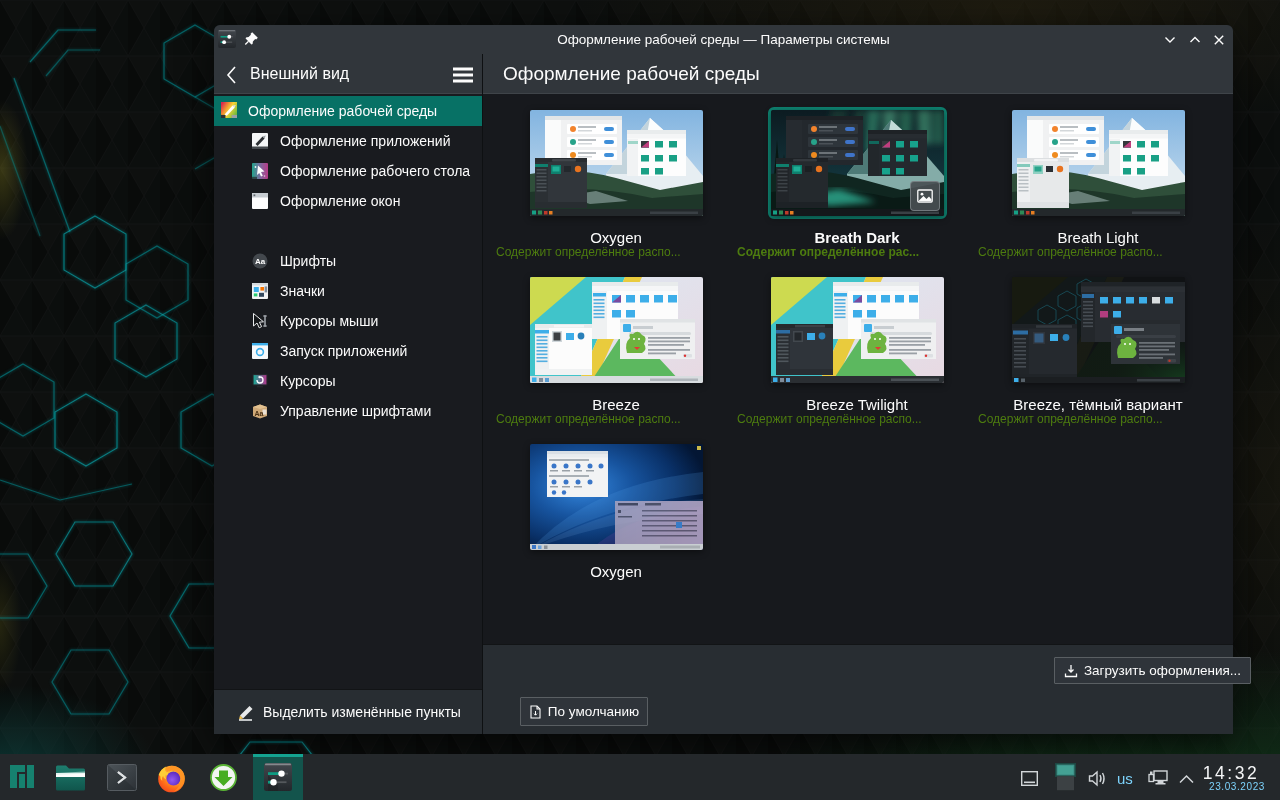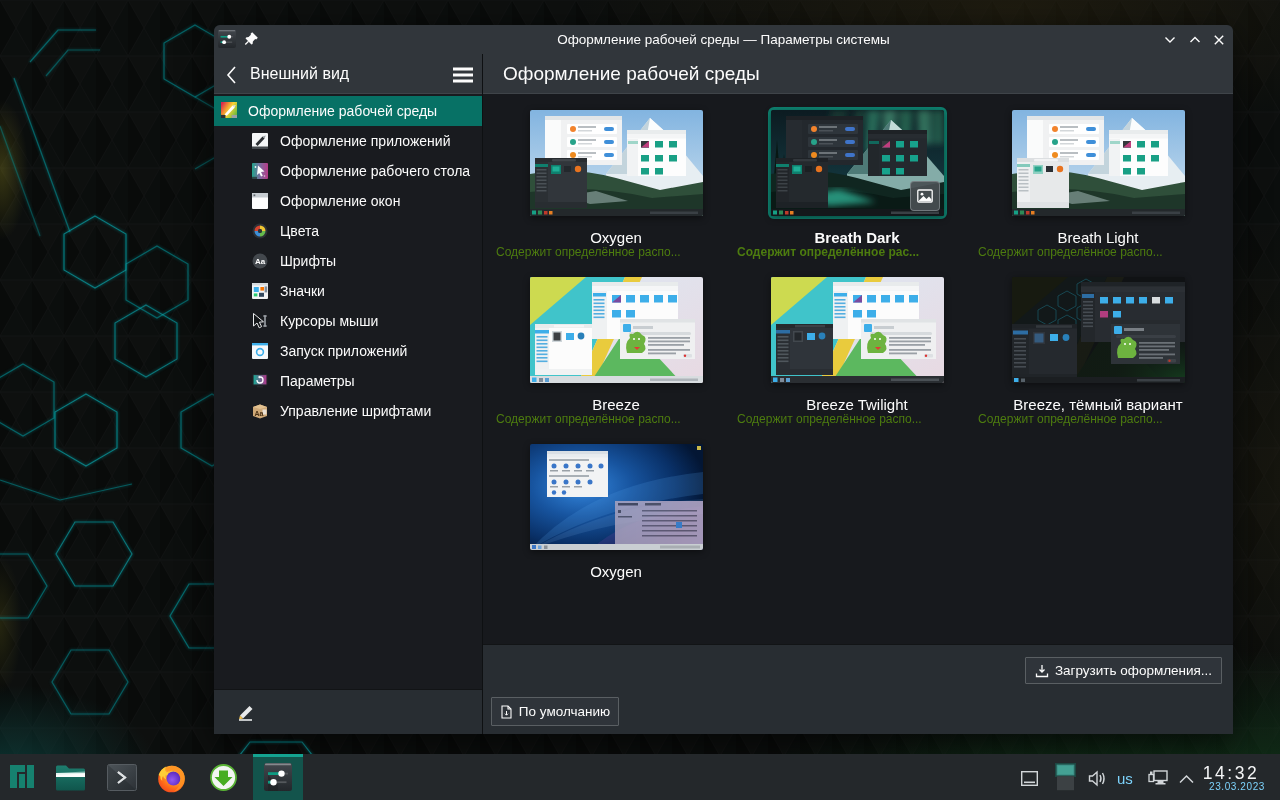--- a/index.html
+++ b/index.html
@@ -30,21 +30,21 @@
   .row .ico{position:absolute;top:7px;width:16px;height:16px;}
   .rowsel{background:#077165;}
   
   #side-foot{position:absolute;left:0;bottom:0;width:268px;height:44px;background:#282d32;
       border-top:1px solid #121416;}
   
   #cont-foot{position:absolute;left:269px;right:0;bottom:0;height:89px;background:#282d32;
       border-top:1px solid #121416;}
   .btn{position:absolute;box-sizing:border-box;background:#2f343a;border:1px solid #5a5f63;
       border-radius:1px;font-size:13.5px;color:#fcfcfc;display:flex;align-items:center;
-      justify-content:center;gap:6px;}
+      justify-content:center;gap:6px;margin-left:29px;}
   
   .thumb{position:absolute;width:173px;height:106px;overflow:hidden;border-radius:2px;box-shadow:0 2px 7px rgba(0,0,0,0.45);}
   .cap{position:absolute;width:240px;text-align:center;font-size:15px;color:#fcfcfc;}
   .sub{position:absolute;width:240px;font-size:12px;color:#4d7c0f;
        white-space:nowrap;overflow:hidden;}
   
   #taskbar{position:absolute;left:0;top:754px;width:1280px;height:46px;background:#24282b;}
 </style>
 </head>
 <body>
@@ -216,33 +216,20 @@
       <span class="lbl" style="left:66px">Оформление рабочего стола</span>
     </div>
     <div class="row" style="top:161px">
       <svg class="ico" style="left:38px" width="16" height="16" viewBox="0 0 16 16">
         <rect width="16" height="16" rx="1" fill="#fdfdfd"></rect>
         <rect width="16" height="4.5" fill="#c6ccd1"></rect>
         <rect x="1.5" y="1.4" width="1.8" height="1.8" fill="#62686d"></rect>
       </svg>
       <span class="lbl" style="left:66px">Оформление окон</span>
     </div>
-    <div class="row" style="top:191px">
-      <svg class="ico" style="left:38px" width="16" height="16" viewBox="0 0 16 16">
-        <circle cx="8" cy="8" r="7.5" fill="#2d3136"></circle>
-        <g>
-          <path d="M8 2.5 A5.5 5.5 0 0 1 13.5 8 L10 8 A2 2 0 0 0 8 6 Z" fill="#f0c531"></path>
-          <path d="M13.5 8 A5.5 5.5 0 0 1 8 13.5 L8 10 A2 2 0 0 0 10 8 Z" fill="#66bb4d"></path>
-          <path d="M8 13.5 A5.5 5.5 0 0 1 2.5 8 L6 8 A2 2 0 0 0 8 10 Z" fill="#3d8fd6"></path>
-          <path d="M2.5 8 A5.5 5.5 0 0 1 8 2.5 L8 6 A2 2 0 0 0 6 8 Z" fill="#d6452f"></path>
-        </g>
-        <circle cx="8" cy="8" r="2" fill="#2d3136"></circle>
-      </svg>
-      <span class="lbl" style="left:66px">Цвета</span>
-    </div>
     <div class="row" style="top:221px">
       <svg class="ico" style="left:38px" width="16" height="16" viewBox="0 0 16 16">
         <circle cx="8" cy="8" r="7.5" fill="#43484d"></circle>
         <text x="8" y="11" font-size="8" font-weight="bold" text-anchor="middle" fill="#fdfdfd" font-family="Liberation Sans">Aa</text>
       </svg>
       <span class="lbl" style="left:66px">Шрифты</span>
     </div>
     <div class="row" style="top:251px">
       <svg class="ico" style="left:38px" width="16" height="16" viewBox="0 0 16 16">
         <rect width="16" height="16" rx="1" fill="#f2f4f5"></rect>
@@ -280,38 +267,39 @@
           <stop offset="0" stop-color="#19a893"></stop>
               <stop offset="1" stop-color="#b2368c"></stop>
         </linearGradient>
           </defs>
         <rect x="0.5" y="1" width="15" height="11.5" rx="1" fill="#23272b"></rect>
         <rect x="1.6" y="2.1" width="12.8" height="9.3" fill="url(#gsv)"></rect>
         <path d="M8 4 A3 3 0 1 1 5 7" fill="none" stroke="#fff" stroke-width="1.3"></path>
         <path d="M8 2.8 L8 5.4 L5.8 4 Z" fill="#fff"></path>
         <rect x="5" y="13" width="6" height="1.4" fill="#23272b"></rect>
       </svg>
-      <span class="lbl" style="left:66px">Параметры</span>
+      <span class="lbl" style="left:66px">Курсоры</span>
     </div>
     <div class="row" style="top:371px">
       <svg class="ico" style="left:38px" width="16" height="16" viewBox="0 0 16 16">
         <path d="M1 4 L8 1.5 L15 4 L15 13 L8 15.5 L1 13 Z" fill="#cfa977"></path>
         <path d="M1 4 L8 6 L15 4 L8 1.5 Z" fill="#e2c190"></path>
         <rect x="10.5" y="6.5" width="4" height="5" fill="#ece7df" opacity="0.9"></rect>
         <text x="7" y="12.5" font-size="7" font-weight="bold" text-anchor="middle" fill="#4a3115" font-family="Liberation Sans">Aa</text>
       </svg>
       <span class="lbl" style="left:66px">Управление шрифтами</span>
     </div>
 
     <div id="side-foot">
       <svg class="abs" style="left:24px;top:13px" width="18" height="18" viewBox="0 0 18 18">
         <path d="M2 12.5 L11.5 3 L14.5 6 L5 15.5 Z" fill="#e8eaeb"></path>
         <path d="M2 12.5 L5 15.5 L1 16.5 Z" fill="#f8c550"></path>
         <rect x="1" y="16.2" width="13" height="1.6" fill="#e8eaeb"></rect>
       </svg>
+      <span class="abs" style="left:49px;top:0;height:44px;line-height:44px;font-size:14px">Выделить изменённые пункты</span>
     </div>
     <div id="cont-foot">
       <div class="btn" style="left:542px;top:12px;width:197px;height:27px">
         <svg width="14" height="14" viewBox="0 0 14 14">
           <path d="M7 1 L7 8 M4.5 5.5 L7 8 L9.5 5.5" stroke="#fcfcfc" stroke-width="1.3" fill="none"></path>
           <path d="M1.5 9.5 L1.5 12.5 L12.5 12.5 L12.5 9.5" stroke="#fcfcfc" stroke-width="1.3" fill="none"></path>
         </svg>
         <span>Загрузить оформления...</span>
       </div>
       <div class="btn" style="left:8px;top:52px;width:128px;height:29px">

